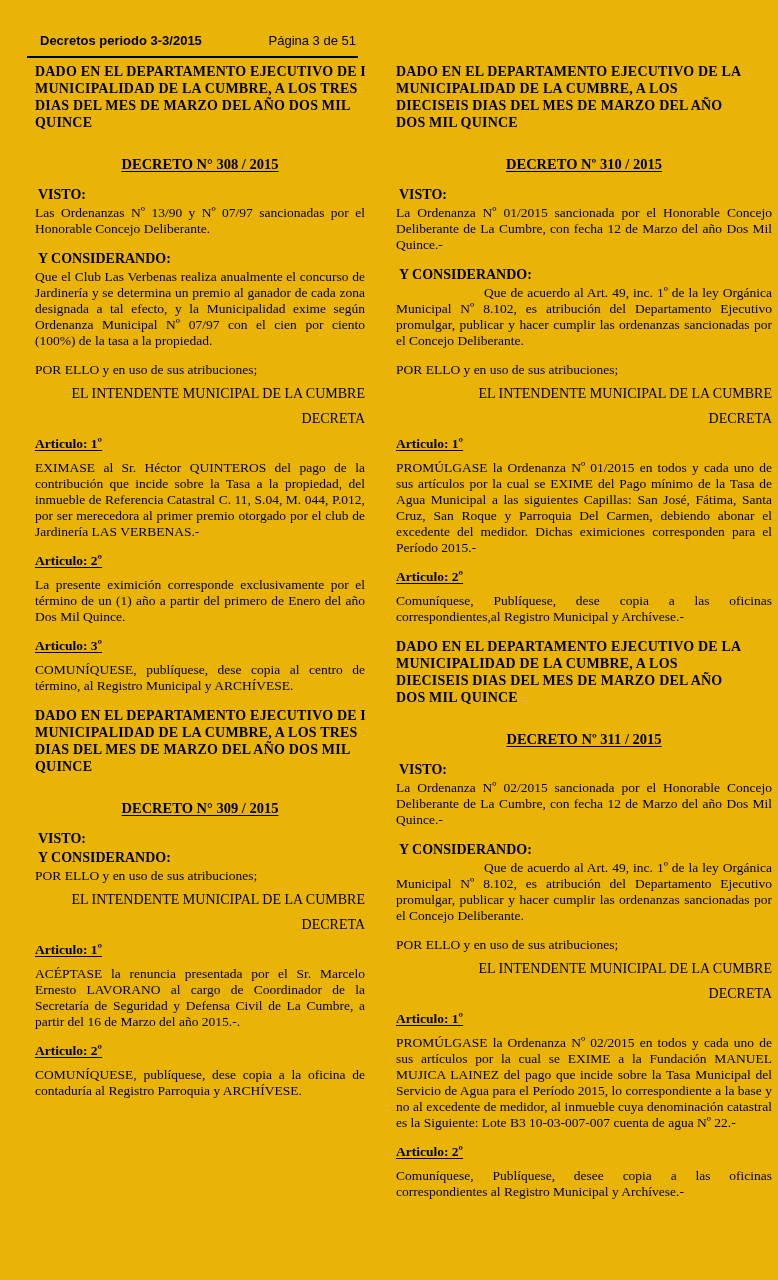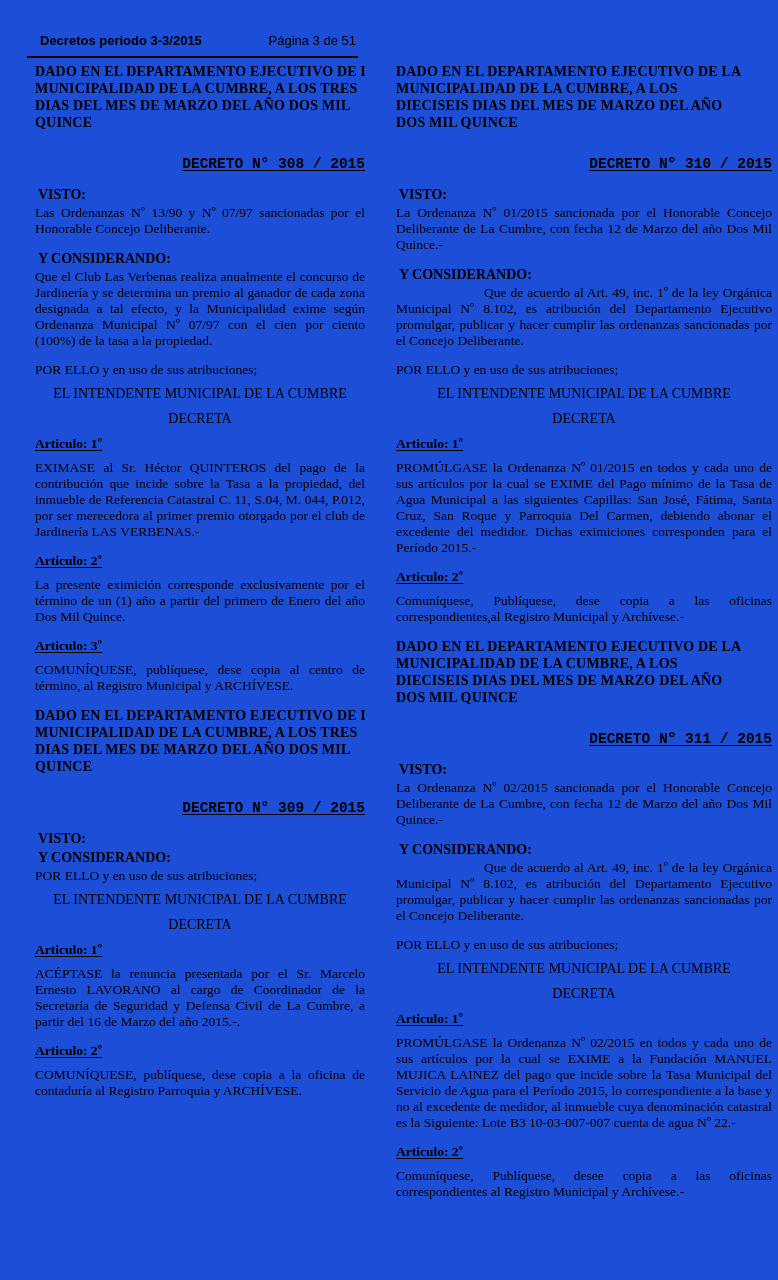--- a/index.html
+++ b/index.html
@@ -1,46 +1,46 @@
 <!DOCTYPE html>
 <html><head>
 <meta charset="utf-8">
 <style>
   html,body{margin:0;padding:0;}
   body{
     width:778px;height:1280px;background:#ffffff;overflow:hidden;position:relative;
     font-family:"Liberation Serif","DejaVu Serif",serif;color:#000;
   }
-  .page{position:absolute;inset:0;background:#1d4ed8;}
+  .page{position:absolute;inset:0;background:#eab308;}
   .header{
     position:absolute;top:33px;left:40px;width:316px;
     display:flex;justify-content:space-between;align-items:baseline;
     font-family:"Liberation Sans","DejaVu Sans",sans-serif;font-size:13px;
   }
   .header .h-title{font-weight:bold;}
   .header .h-page{font-weight:normal;}
   .header-rule{position:absolute;left:27px;top:56px;width:331px;height:2px;background:#000;}
   .col{position:absolute;top:63px;}
   .col-left{left:35px;width:330px;}
   .col-right{left:396px;width:376px;}
   .b{margin:0;}
   .b-dado{
     font-weight:bold;font-size:14px;line-height:17px;margin:0 0 24px;
     white-space:pre;overflow:hidden;letter-spacing:0.2px;
   }
   .b-title{
-    font-family:Liberation Mono, monospace;
-    font-weight:bold;font-size:14.5px;line-height:18px;text-align:right;
+    font-family:Liberation Serif, serif;
+    font-weight:bold;font-size:14.5px;line-height:18px;text-align:center;
     text-decoration:underline;margin:0 0 13px;
   }
   .b-label{font-weight:bold;font-size:14px;line-height:17px;margin:0 0 2px;padding-left:3px;}
   .b-para{font-size:13.5px;line-height:16px;text-align:justify;margin:0 0 13px;}
   .b-para_indent{font-size:13.5px;line-height:16px;text-align:justify;margin:0 0 13px;text-indent:88px;}
   .b-porello{font-size:13.5px;line-height:16px;margin:0 0 8px;}
-  .b-center{font-size:14px;line-height:16px;text-align:center;margin:0 0 9px;}
+  .b-center{font-size:14px;line-height:16px;text-align:right;margin:0 0 9px;}
   .b-article{font-weight:bold;font-size:13.5px;line-height:16px;margin:2px 0 8px;}
   .b-article .u{text-decoration:underline;}
   .b-title,.b-article{text-underline-offset:2px;}
 </style>
 </head>
 <body>
 
 <div class="page">
   <div class="header">
     <span class="h-title">Decretos periodo 3-3/2015</span>

